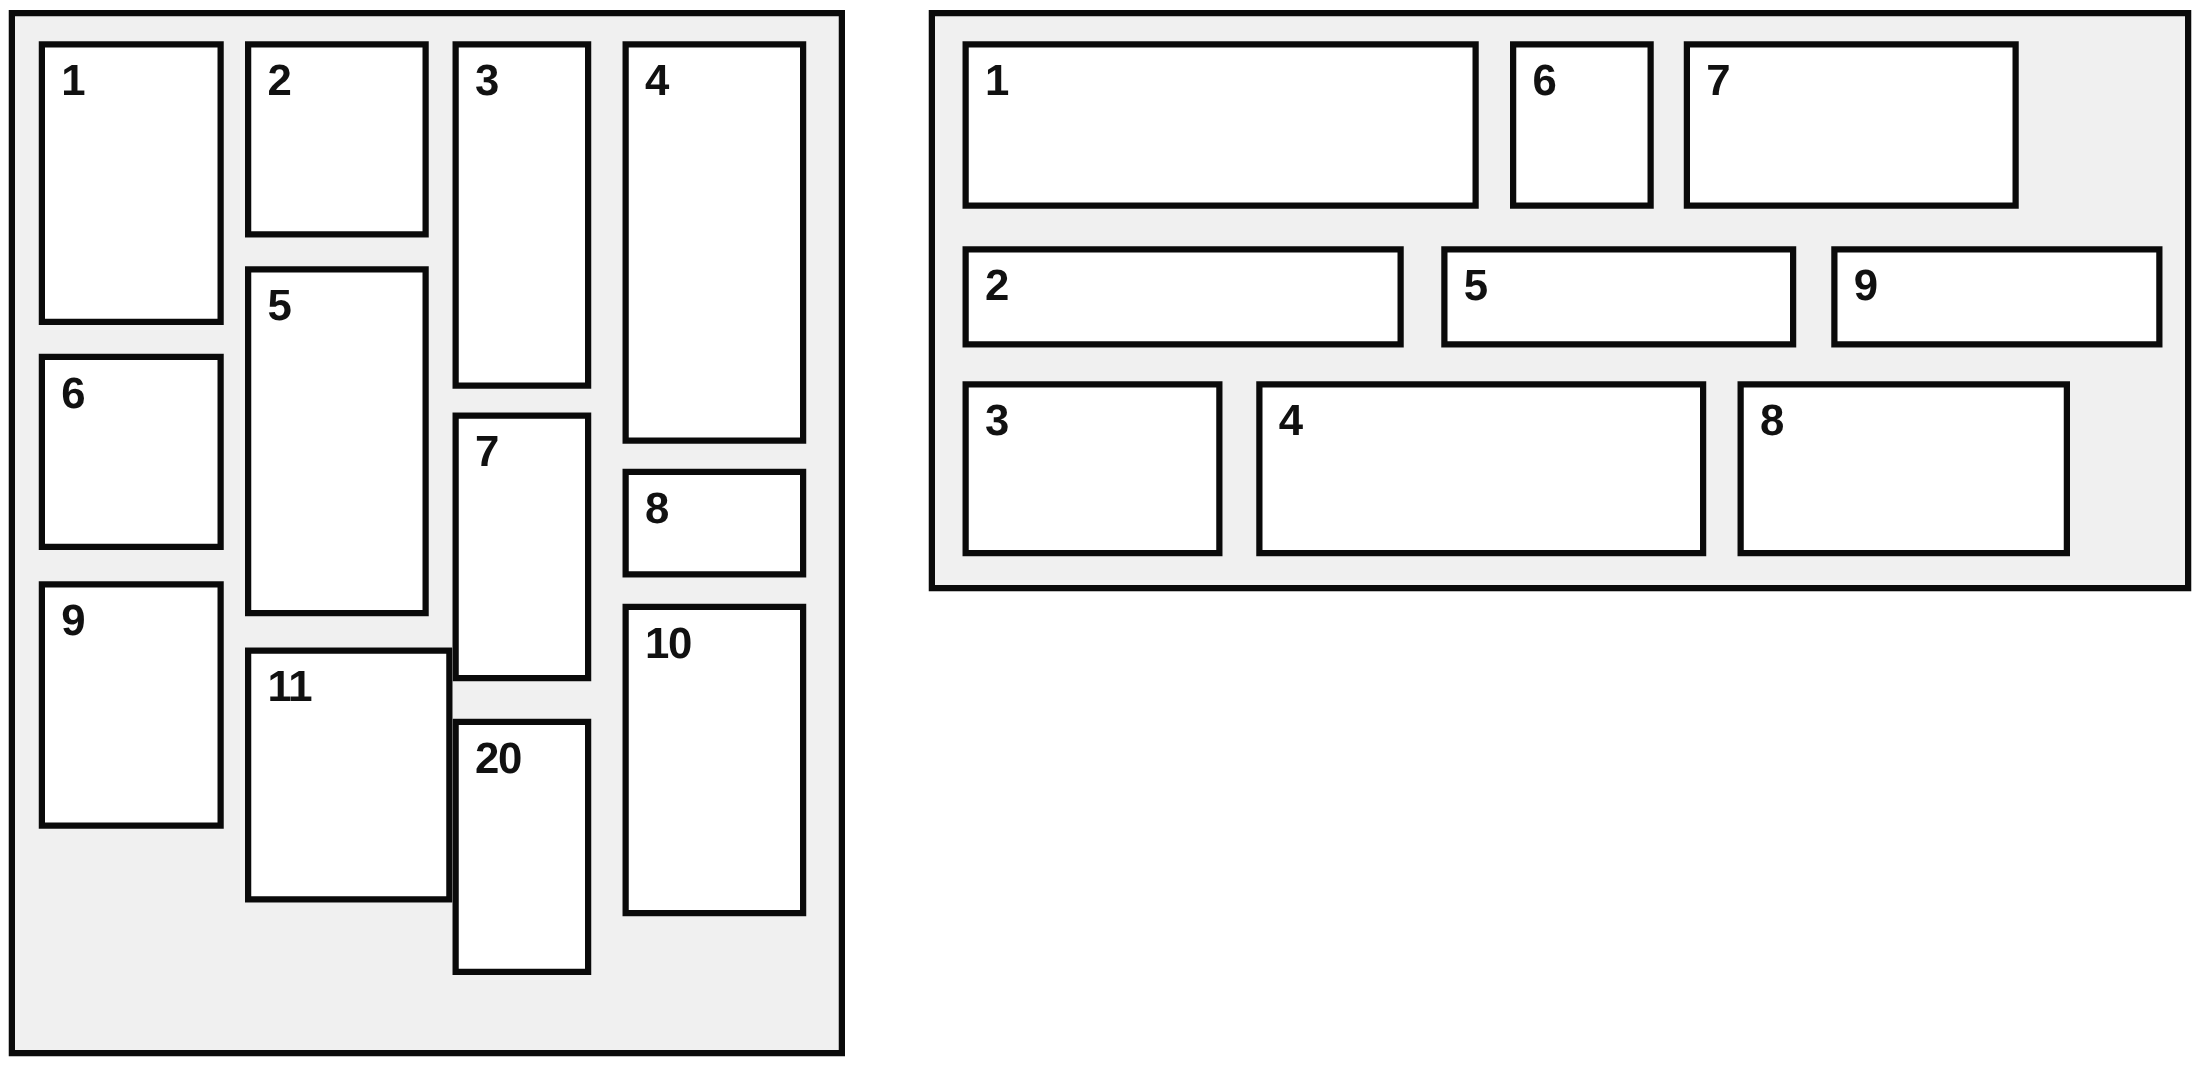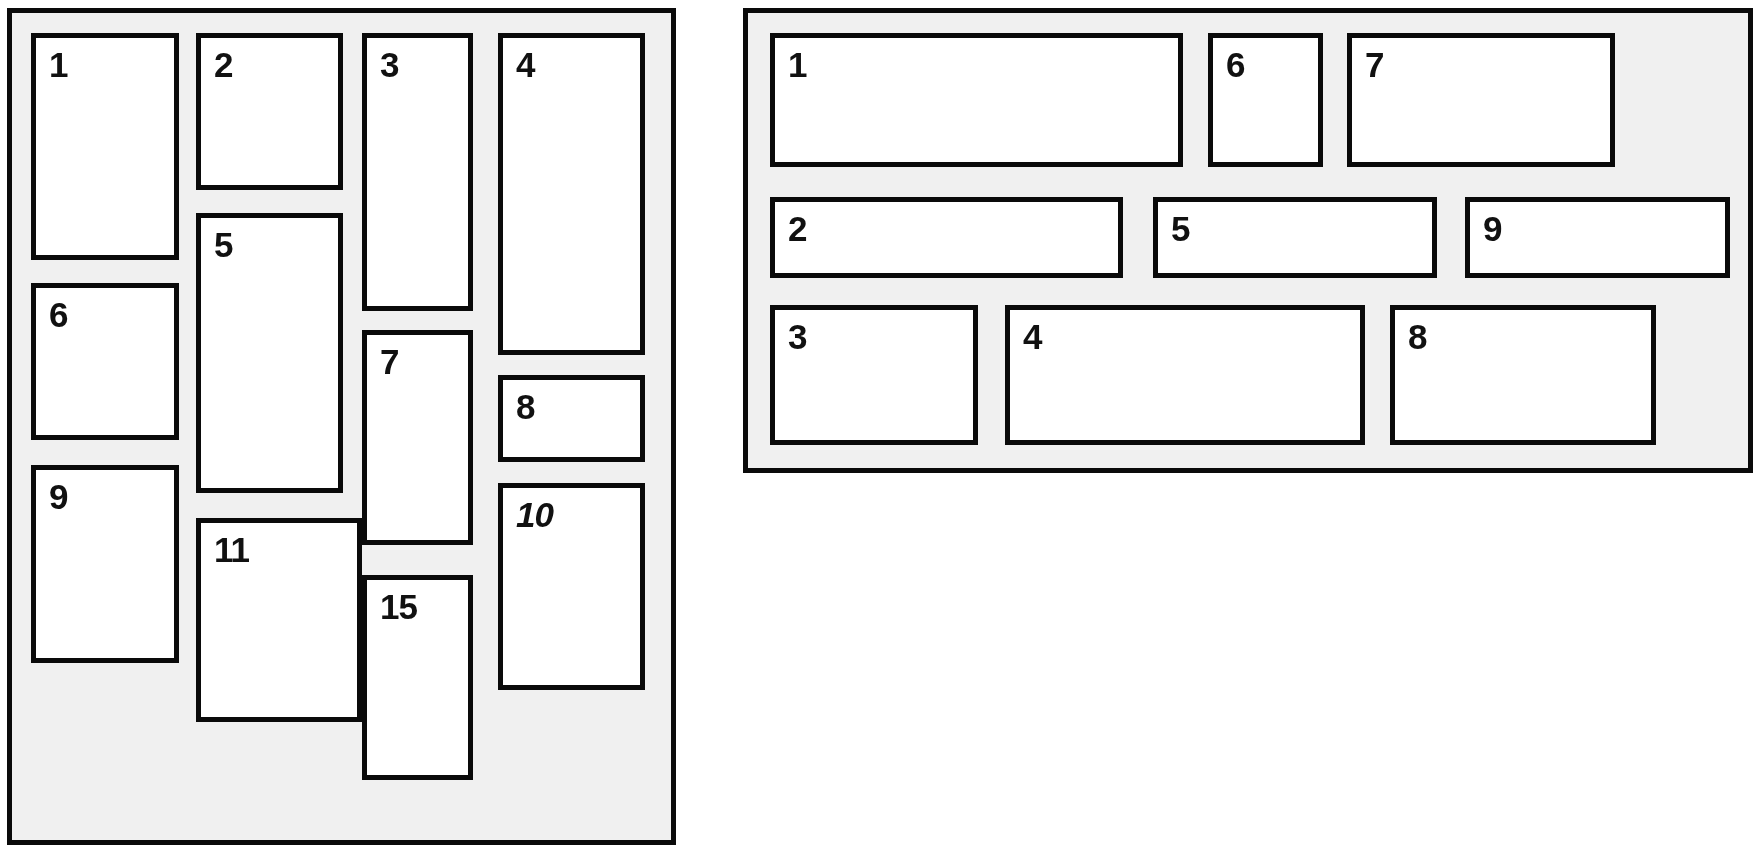--- a/index.html
+++ b/index.html
@@ -63,28 +63,28 @@
       </div>
       <div class="item" style="left: 350px; top: 317px; width: 111px; height: 215px;">
         <span class="label">7</span>
       </div>
       <div class="item" style="left: 486px; top: 362px; width: 147px; height: 87px;">
         <span class="label">8</span>
       </div>
       <div class="item" style="left: 19px; top: 452px; width: 148px; height: 198px;">
         <span class="label">9</span>
       </div>
-      <div class="item" style="left: 486px; top: 470px; width: 147px; height: 207px; font-style: italic;">
+      <div class="item" style="left: 486px; top: 470px; width: 147px; height: 250px;">
         <span class="label">10</span>
       </div>
       <div class="item" style="left: 184px; top: 505px; width: 166px; height: 204px;">
         <span class="label">11</span>
       </div>
       <div class="item" style="left: 350px; top: 562px; width: 111px; height: 205px;">
-        <span class="label">15</span>
+        <span class="label">20</span>
       </div>
     </div>
     <div class="panel" style="left: 743px; top: 8px; width: 1010px; height: 465px;">
       <div class="item" style="left: 22px; top: 20px; width: 413px; height: 134px;">
         <span class="label">1</span>
       </div>
       <div class="item" style="left: 22px; top: 184px; width: 353px; height: 81px;">
         <span class="label">2</span>
       </div>
       <div class="item" style="left: 22px; top: 292px; width: 208px; height: 140px;">

